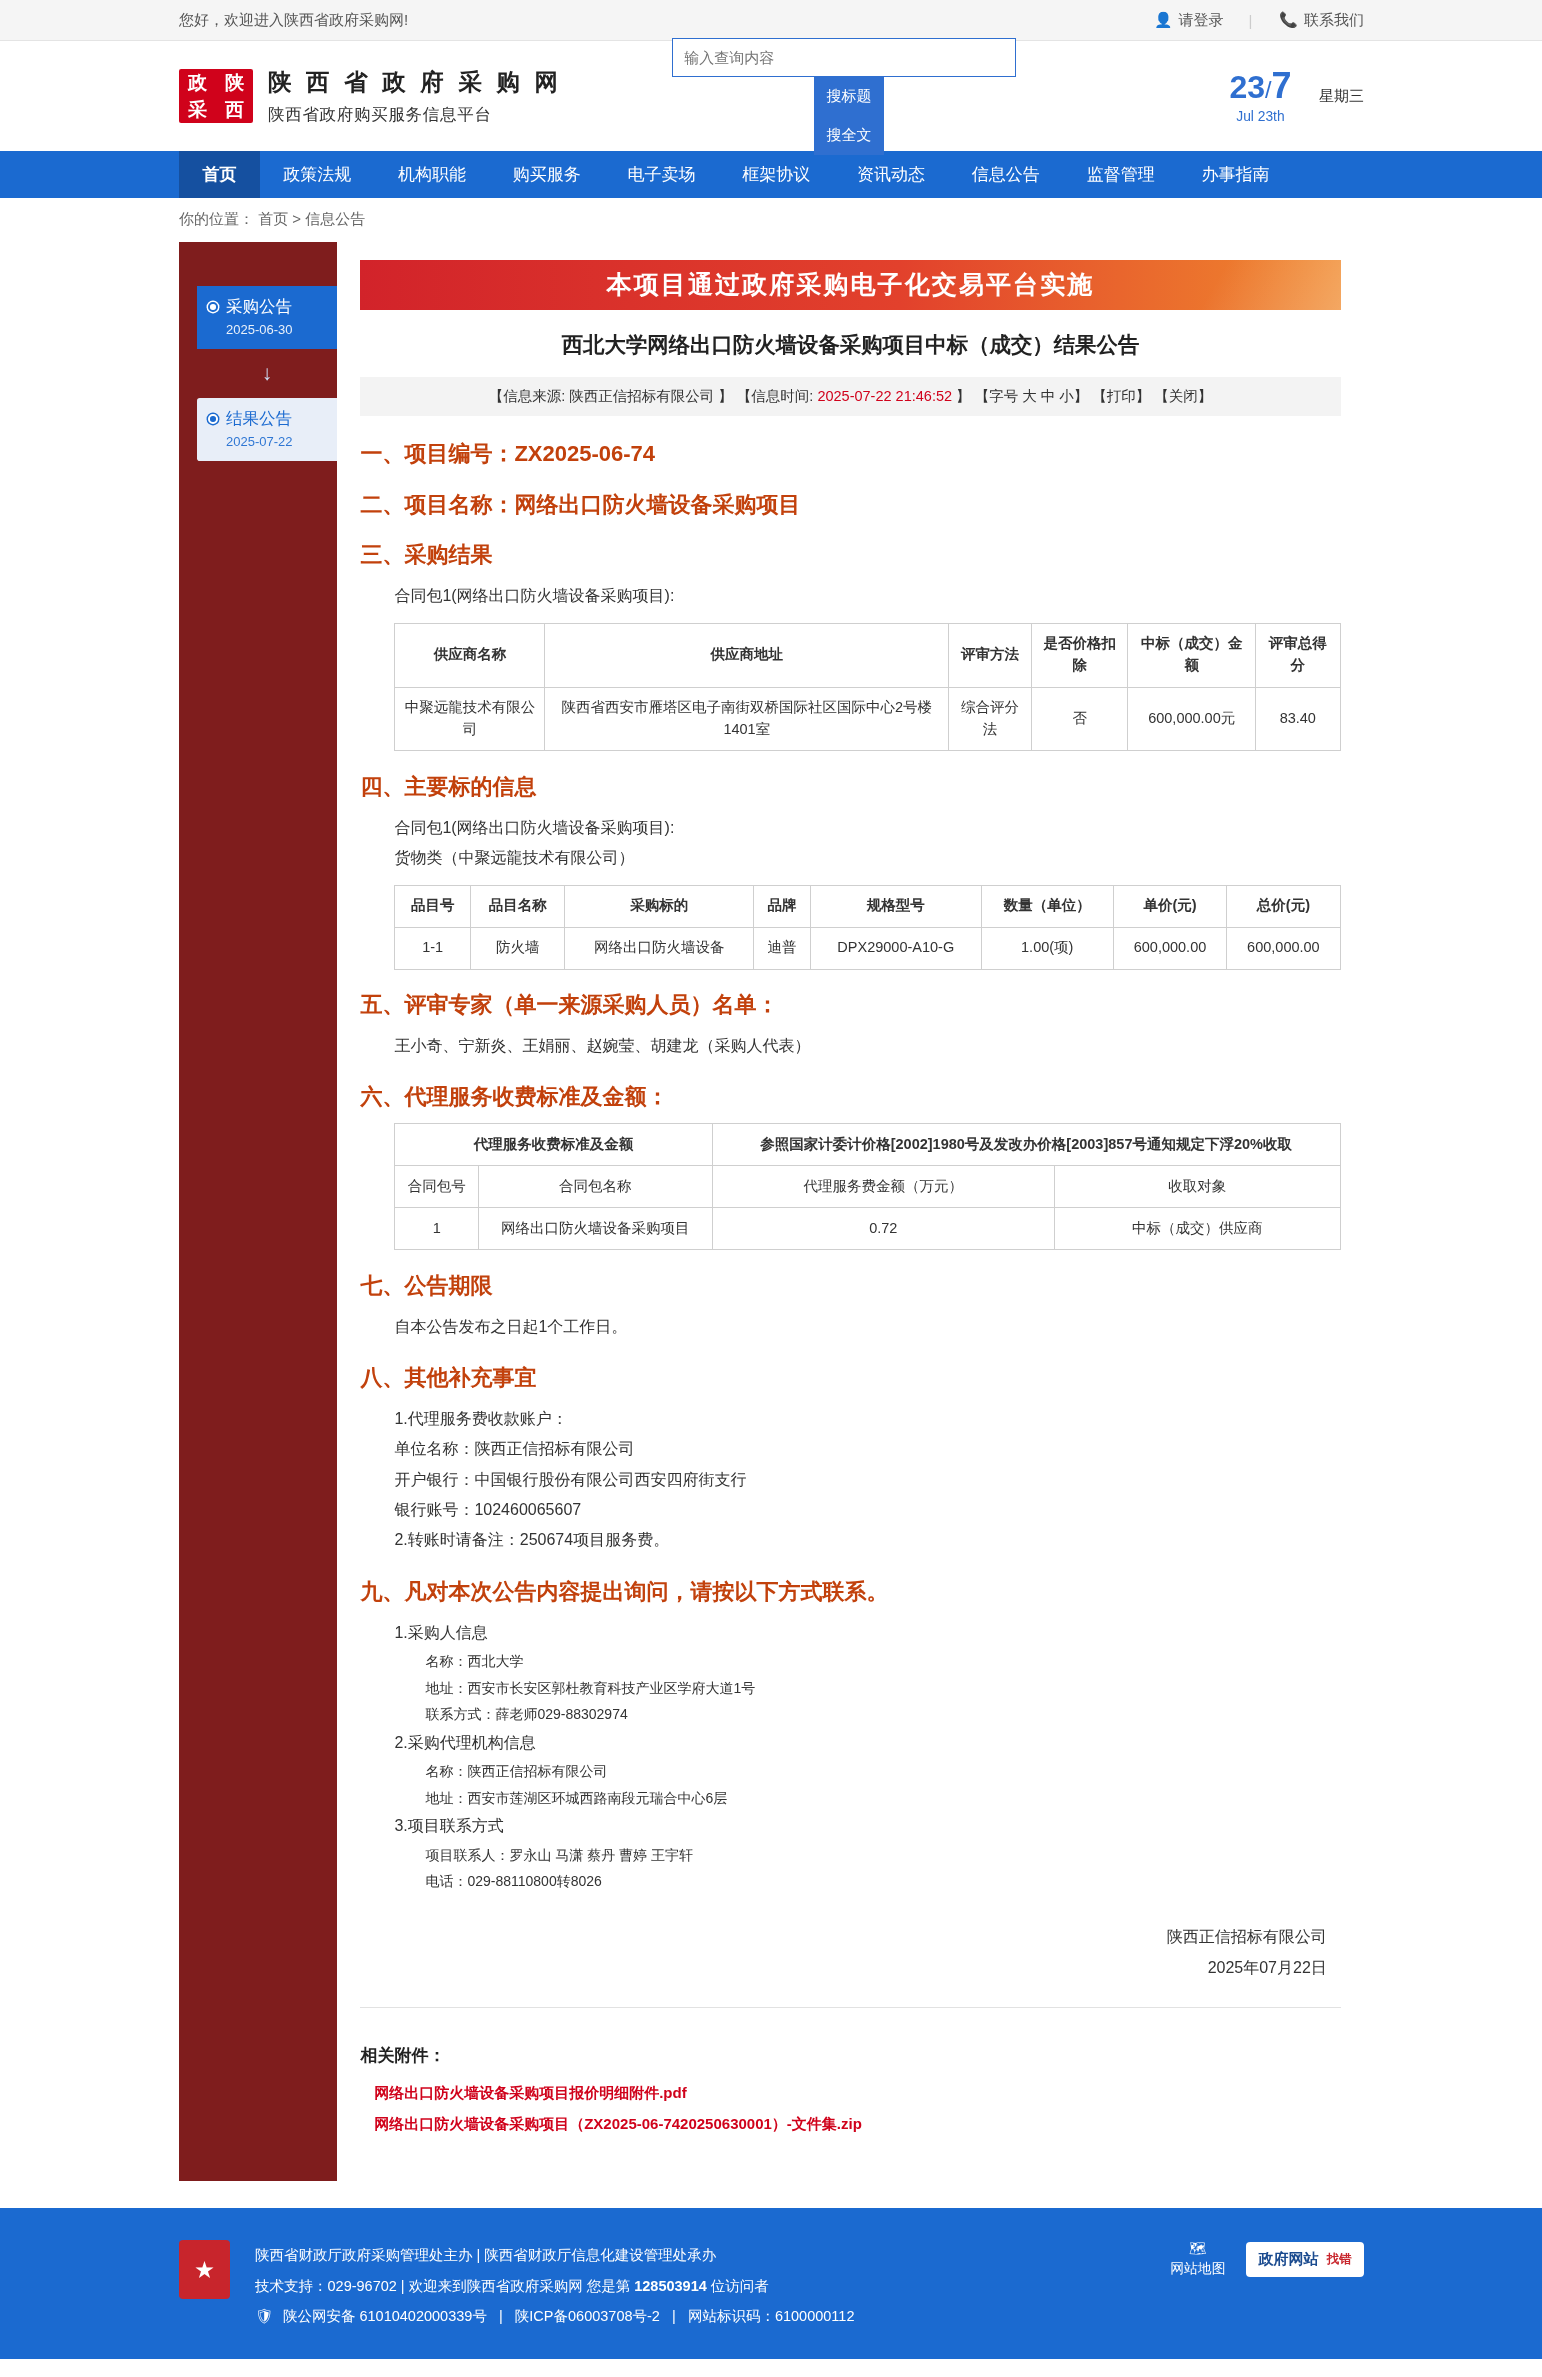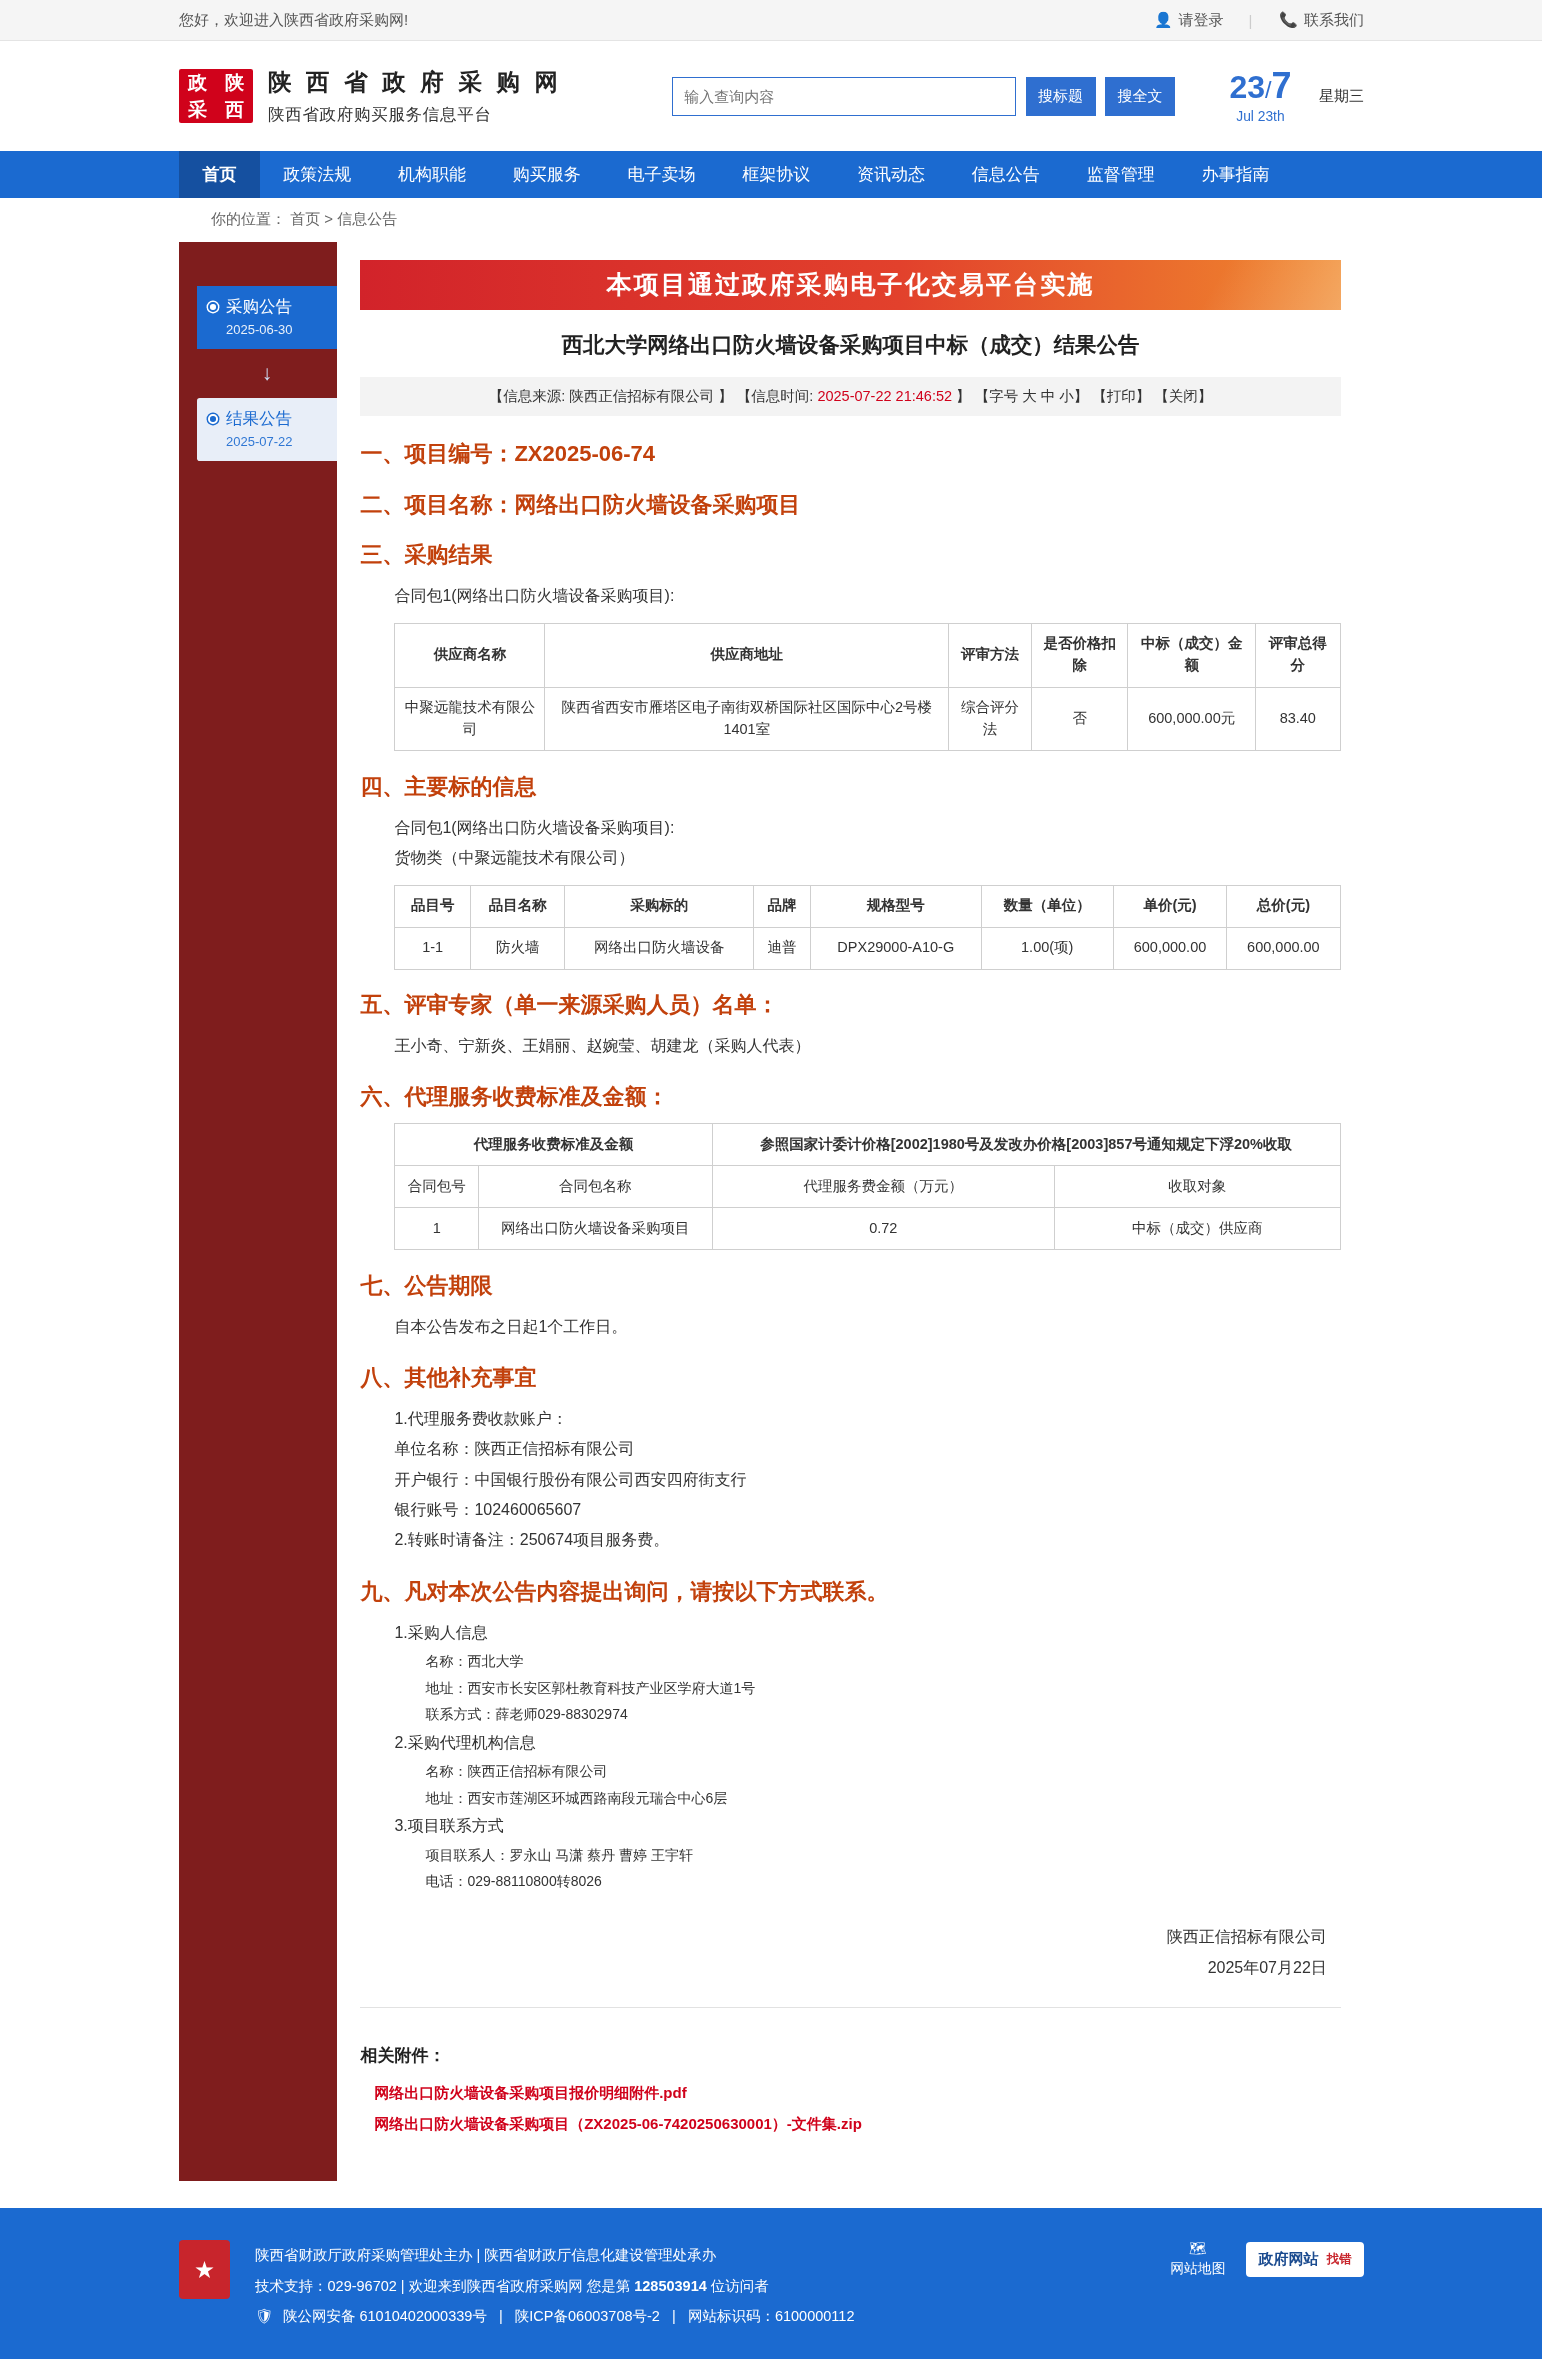--- a/index.html
+++ b/index.html
@@ -53,21 +53,21 @@
     border-radius: 2.1px;
   }
   .logo-mark span { display:block; }
   .logo-text { margin-left: 15px; }
   .logo-text .l1 {
     font-size: 23.4px; font-weight: bold; color: #222; letter-spacing: 4.1px;
   }
   .logo-text .l2 {
     font-size: 16.5px; color: #333; margin-top: 5.5px; letter-spacing: 0.7px;
   }
-  .search-area { margin-left: 110px; display: flex; align-items: center; }
+  .search-area { margin-left: 110px; display: flex; align-items: center; flex-direction: column; }
   .search-input {
     width: 344px; height: 39px;
     border: 1.4px solid #2f6fd0;
     padding: 0 11px;
     font-size: 15px;
     outline: none;
     color: #333;
     background:#fff;
   }
   .search-btn {
@@ -105,21 +105,20 @@
     cursor: pointer;
     white-space: nowrap;
   }
   .nav-item.active { background: #1550a0; font-weight: bold; }
   
   .crumb {
     padding: 12.4px 179px;
     font-size: 15px;
     color: #666;
     background: #fff;
-    margin-left: 32px;
   }
   .crumb a { color: #666; text-decoration: none; }
   
   .layout {
     display: flex;
     padding: 0 179px 27.5px 179px;
     align-items: stretch;
     background:#fff;
   }
   .side {

